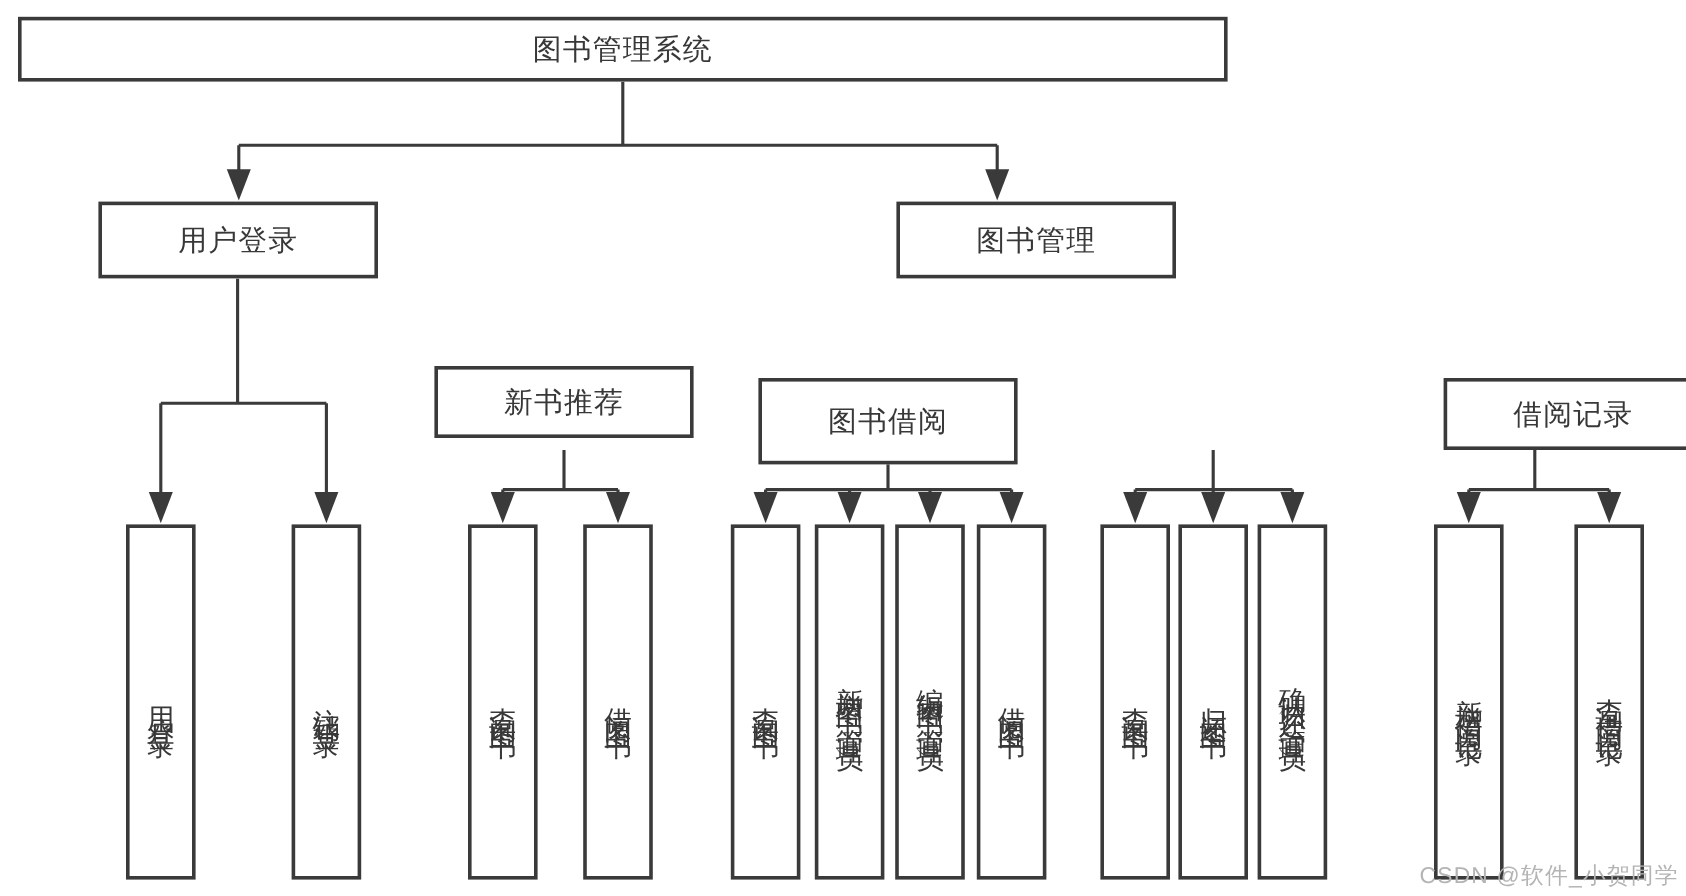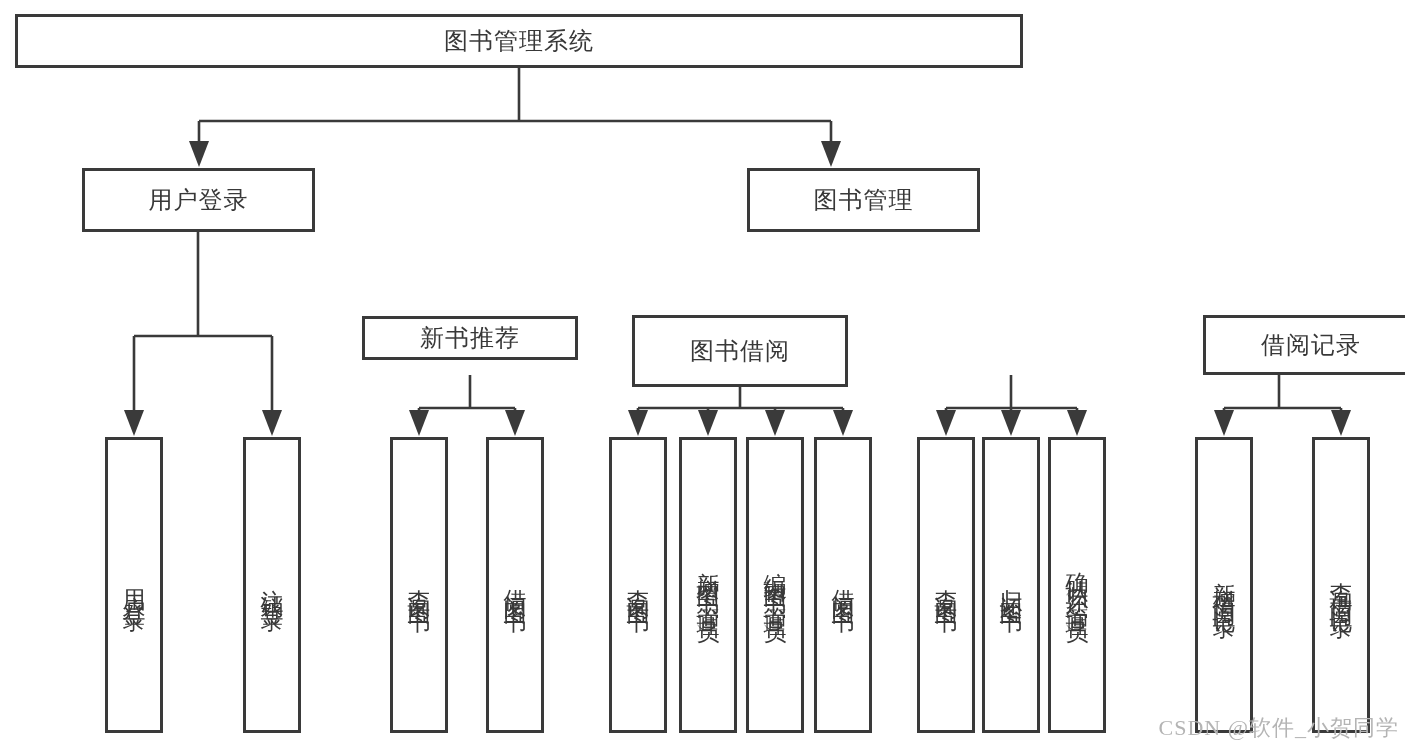--- a/index.html
+++ b/index.html
@@ -7,21 +7,21 @@
     --text:#383838;
     --wm:#b4b4b4;
     --bg:#ffffff;
   }
   html,body{margin:0;padding:0;background:var(--bg);}
   .canvas{
     position:relative;
     width:1405px;height:747px;
     background:var(--bg);
     overflow:hidden;
-    font-family:Liberation Serif, serif;
+    font-family:Liberation Sans, sans-serif;
     color:var(--text);
   }
   svg.wires{position:absolute;left:0;top:0;z-index:1;}
   svg.wires path{stroke:var(--line);stroke-width:2.6;fill:none;}
   svg.wires polygon{fill:var(--line);stroke:none;}
   .box{
     position:absolute;
     box-sizing:border-box;
     background:#fff;
     border:3px solid var(--line);
@@ -37,21 +37,21 @@
     writing-mode:vertical-rl;
     font-size:23px;
     letter-spacing:7px;
     line-height:1;
     white-space:nowrap;
   }
   .watermark{
     position:absolute;
     right:6px;bottom:4px;
     z-index:5;
-    font-size:22px;
+    font-size:19px;
     color:var(--wm);
     letter-spacing:1px;
     white-space:nowrap;
   }
 </style>
 </head>
 <body>
 
 <div class="canvas">
 
@@ -101,21 +101,21 @@
     <span>图书管理系统</span>
   </div>
 
   <div class="box h" style="left:82px;top:168px;width:233px;height:64px">
     <span>用户登录</span>
   </div>
   <div class="box h" style="left:747px;top:168px;width:233px;height:64px">
     <span>图书管理</span>
   </div>
 
-  <div class="box h" style="left:362px;top:316px;width:216px;height:44px">
+  <div class="box h" style="left:362px;top:305px;width:216px;height:60px">
     <span>新书推荐</span>
   </div>
   <div class="box h" style="left:632px;top:315px;width:216px;height:72px">
     <span>图书借阅</span>
   </div>
   <div class="box h" style="left:1203px;top:315px;width:216px;height:60px">
     <span>借阅记录</span>
   </div>
 
   <div class="box v" style="left:105px;top:437px;width:58px;height:296px">

